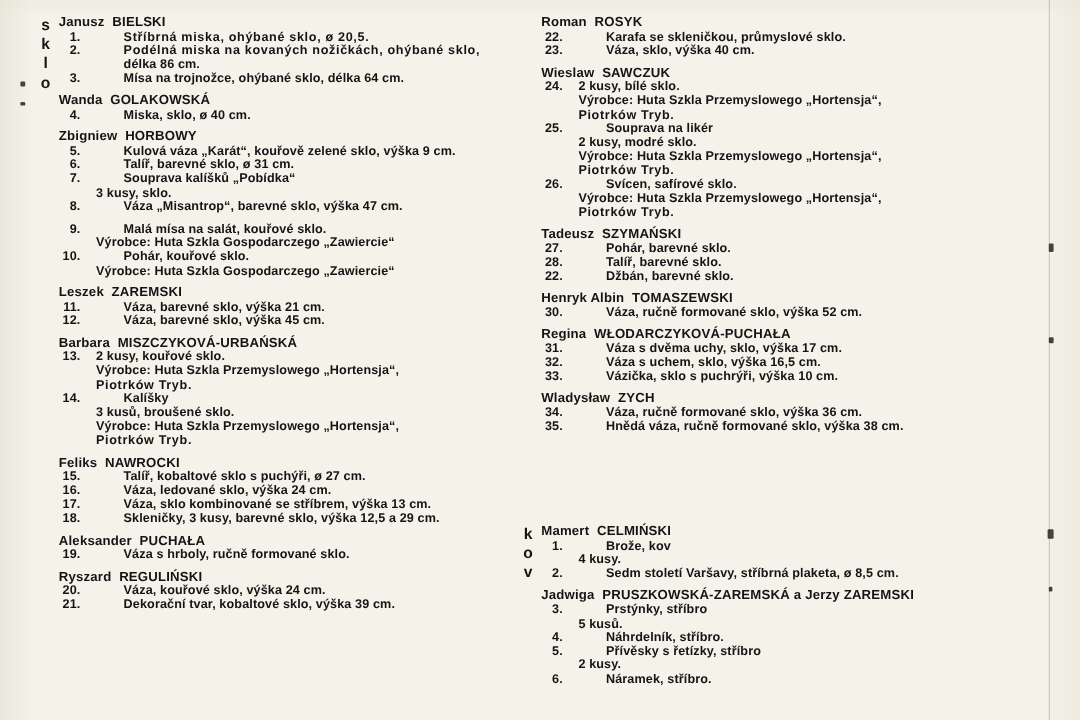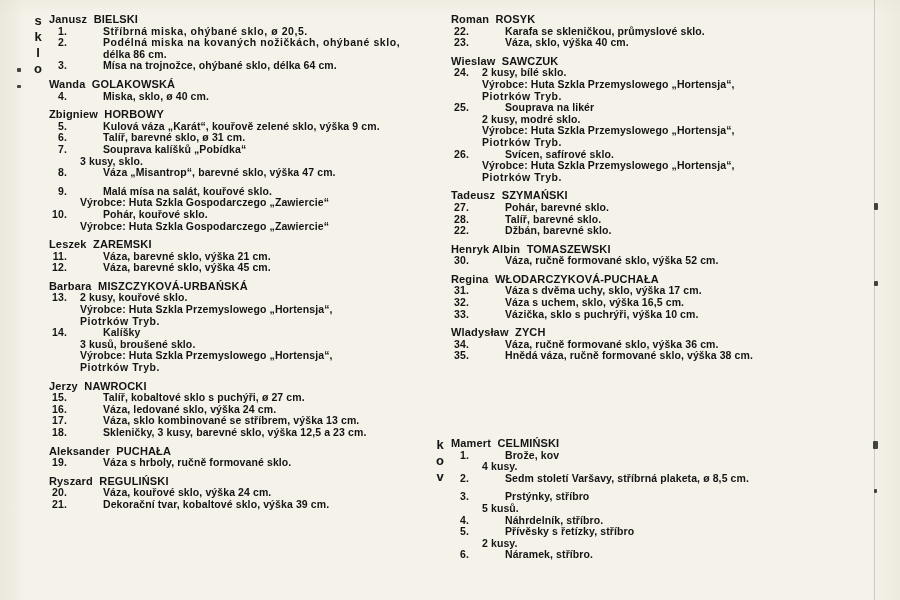--- a/index.html
+++ b/index.html
@@ -224,37 +224,37 @@
             <li class="item">
               <span class="num">14.</span>
               <span class="desc">Kalíšky</span>
               <span class="sub">3 kusů, broušené sklo.</span>
               <span class="sub">Výrobce: Huta Szkla Przemyslowego „Hortensja“,</span>
               <span class="sub wide2">Piotrków Tryb.</span>
             </li>
           </ol>
         </div>
         <div class="artist-block">
-          <div class="artist-name"><span class="firstname">Jerzy</span>&nbsp;&nbsp;<span class="surname">NAWROCKI</span></div>
+          <div class="artist-name"><span class="firstname">Feliks</span>&nbsp;&nbsp;<span class="surname">NAWROCKI</span></div>
           <ol class="items">
             <li class="item">
               <span class="num">15.</span>
               <span class="desc">Talíř, kobaltové sklo s puchýři, ø 27 cm.</span>
             </li>
             <li class="item">
               <span class="num">16.</span>
               <span class="desc">Váza, ledované sklo, výška 24 cm.</span>
             </li>
             <li class="item">
               <span class="num">17.</span>
               <span class="desc">Váza, sklo kombinované se stříbrem, výška 13 cm.</span>
             </li>
             <li class="item">
               <span class="num">18.</span>
-              <span class="desc">Skleničky, 3 kusy, barevné sklo, výška 12,5 a 23 cm.</span>
+              <span class="desc">Skleničky, 3 kusy, barevné sklo, výška 12,5 a 29 cm.</span>
             </li>
           </ol>
         </div>
         <div class="artist-block">
           <div class="artist-name"><span class="firstname">Aleksander</span>&nbsp;&nbsp;<span class="surname">PUCHAŁA</span></div>
           <ol class="items">
             <li class="item">
               <span class="num">19.</span>
               <span class="desc">Váza s hrboly, ručně formované sklo.</span>
             </li>
@@ -387,20 +387,21 @@
               <span class="desc">Brože, kov</span>
               <span class="sub">4 kusy.</span>
             </li>
             <li class="item">
               <span class="num">2.</span>
               <span class="desc">Sedm století Varšavy, stříbrná plaketa, ø 8,5 cm.</span>
             </li>
           </ol>
         </div>
         <div class="artist-block">
+          <div class="artist-name"><span class="firstname">Jadwiga</span>&nbsp;&nbsp;<span class="surname">PRUSZKOWSKÁ-ZAREMSKÁ a Jerzy ZAREMSKI</span></div>
           <ol class="items">
             <li class="item">
               <span class="num">3.</span>
               <span class="desc">Prstýnky, stříbro</span>
               <span class="sub">5 kusů.</span>
             </li>
             <li class="item">
               <span class="num">4.</span>
               <span class="desc">Náhrdelník, stříbro.</span>
             </li>

